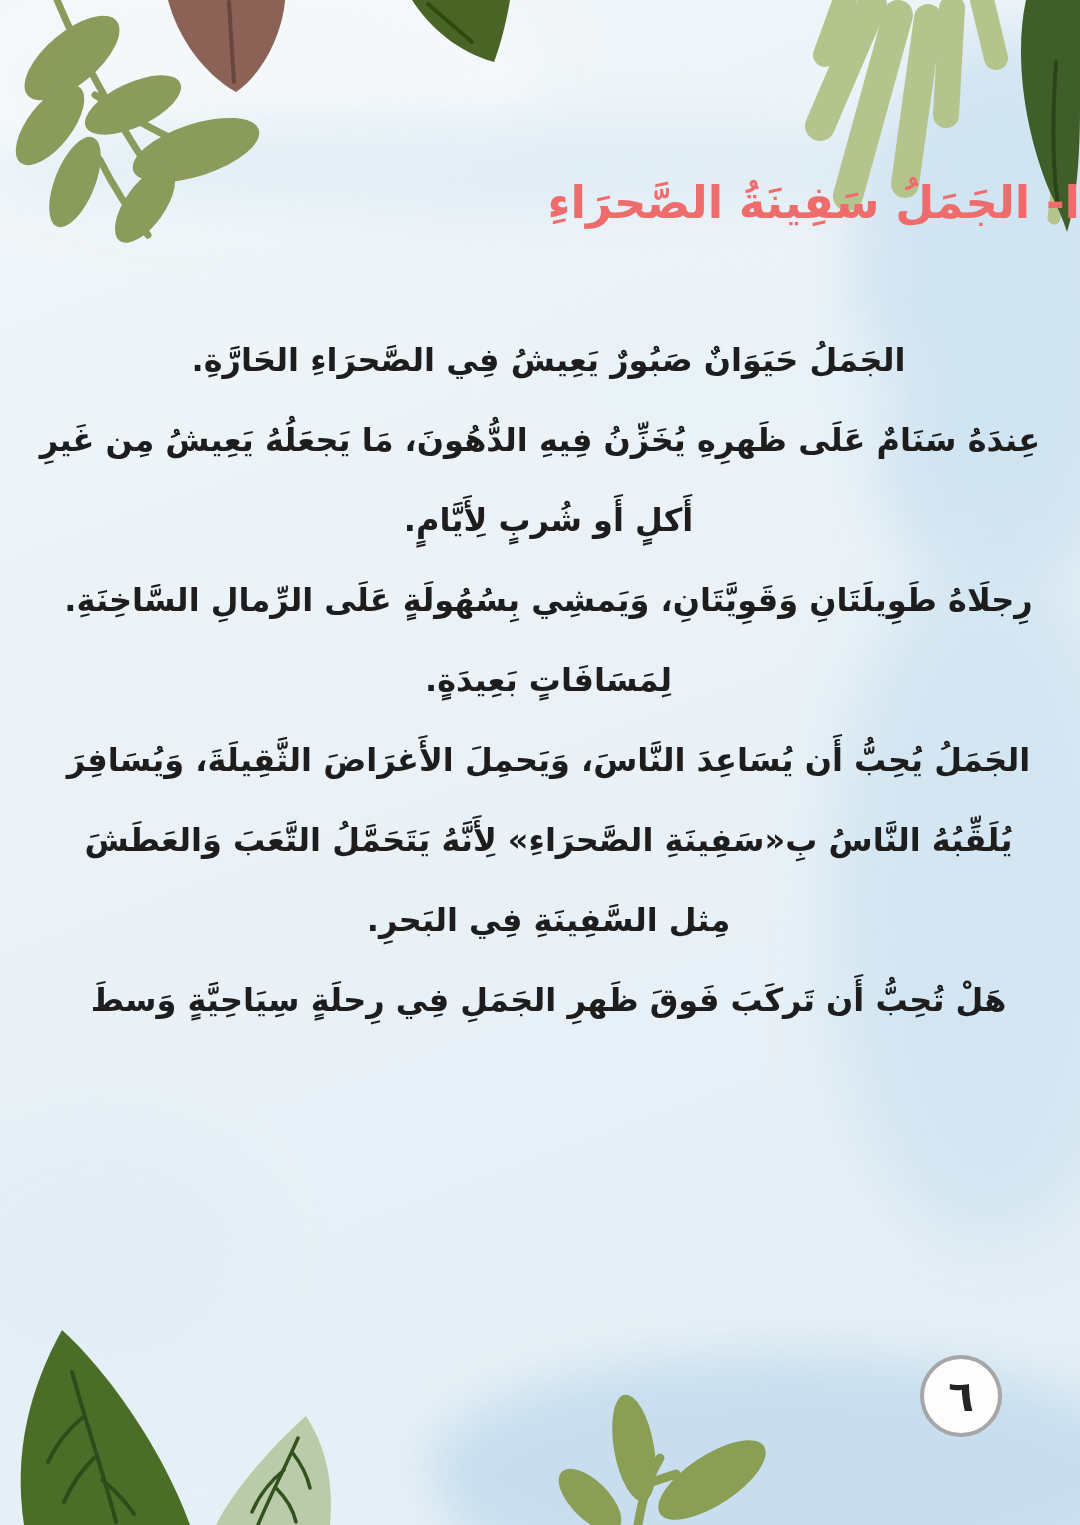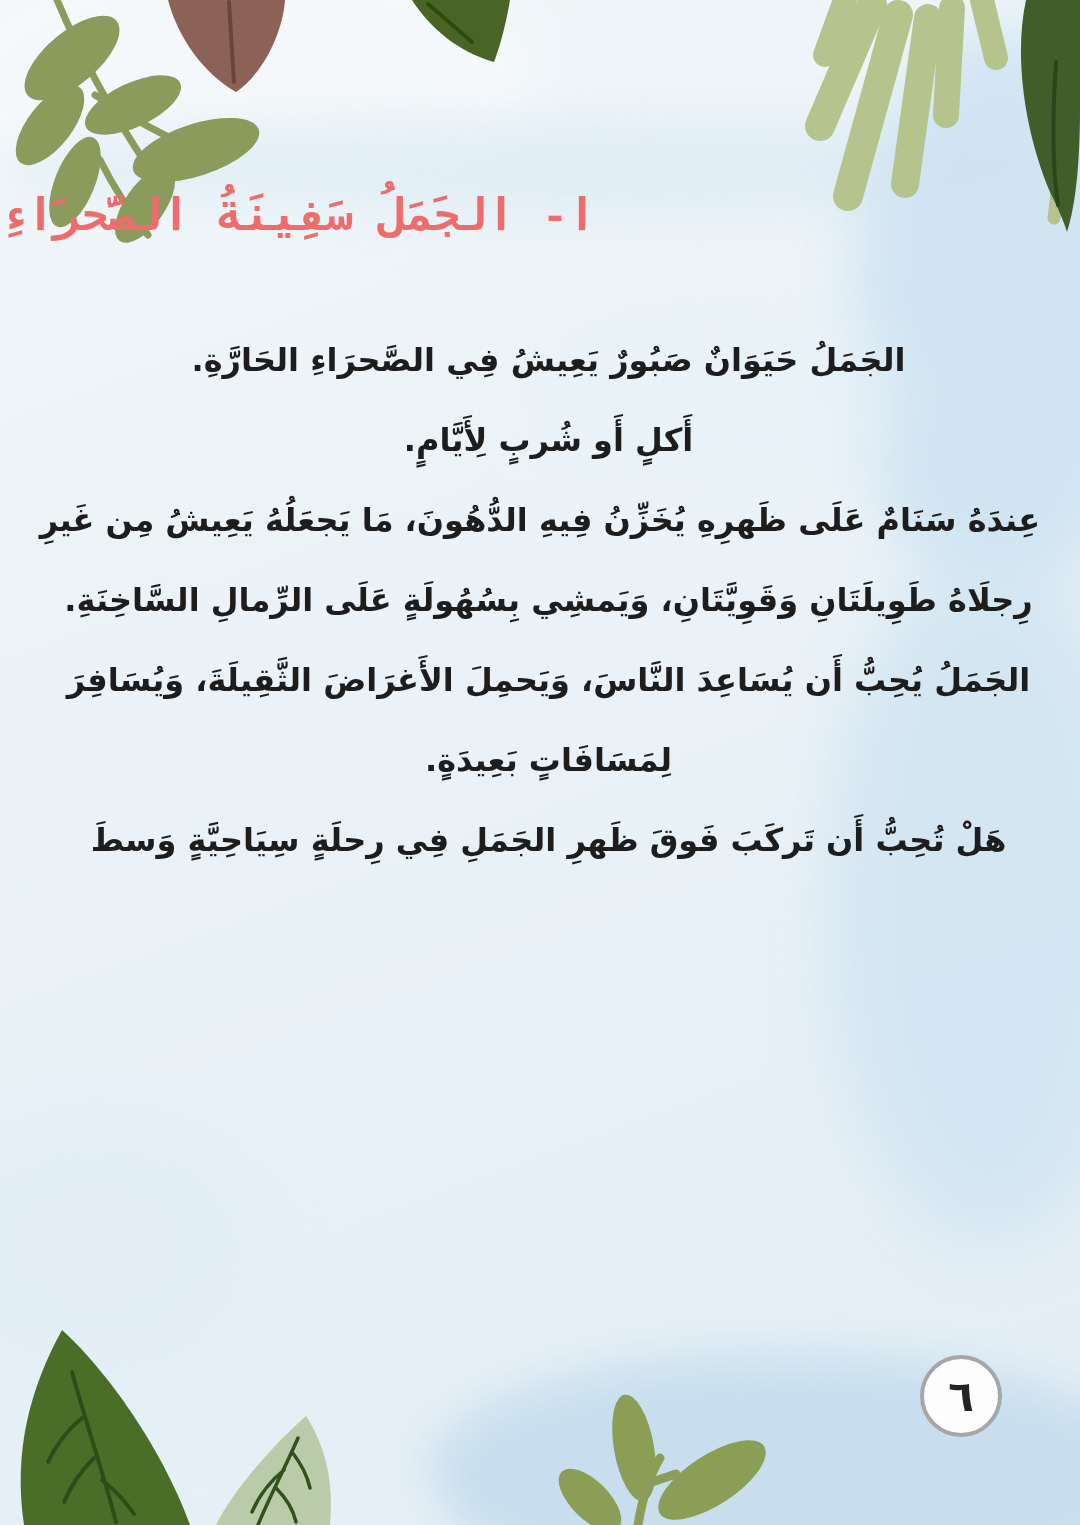--- a/index.html
+++ b/index.html
@@ -16,26 +16,25 @@
   .wash-right-upper{left:850px;top:30px;width:300px;height:570px;background:#cde2f1;filter:blur(30px);opacity:.85;}
   .wash-right-lower{left:828px;top:560px;width:320px;height:680px;background:#d2e5f2;filter:blur(32px);opacity:.9;}
   .wash-center{left:520px;top:290px;width:380px;height:210px;background:#e8f2f8;filter:blur(28px);opacity:.6;}
   .wash-mid-left{left:-70px;top:1110px;width:330px;height:270px;background:#dfecf5;filter:blur(30px);opacity:.55;}
   .wash-bottom-right{left:430px;top:1355px;width:720px;height:240px;background:#c7deee;filter:blur(22px);opacity:.95;}
   .wash-bottom-left{left:-40px;top:1445px;width:480px;height:150px;background:#e6f0f7;filter:blur(26px);opacity:.6;}
 
   .decor-layer{position:absolute;left:0;top:0;pointer-events:none;}
 
   .lesson-title{
-    position:absolute;top:188px;left:0;right:0;
-    direction:rtl;text-align:left;
+    position:absolute;top:176px;left:0;right:0;
+    direction:rtl;text-align:right;
     font-size:45px;font-weight:bold;
     color:var(--title-color,#ee6c6c);
     letter-spacing:0;
-    font-family:Liberation Mono, monospace;
   }
   .body-text{
     position:absolute;top:320px;left:40px;right:40px;
     direction:rtl;text-align:center;
     color:var(--body-text-color,#1d1d1d);
     font-weight:bold;font-size:32px;
   }
   .text-line{height:80px;line-height:80px;white-space:nowrap;margin-left:17px;}
 
   .page-num{
@@ -123,23 +122,25 @@
       <ellipse cx="634" cy="1448" rx="54" ry="20" fill="#8a9e55" transform="rotate(80 634 1448)"></ellipse>
       <ellipse cx="712" cy="1480" rx="62" ry="25" fill="#8a9e55" transform="rotate(-33 712 1480)"></ellipse>
       <ellipse cx="590" cy="1500" rx="40" ry="19" fill="#8a9e55" transform="rotate(45 590 1500)"></ellipse>
     </g>
   </svg>
 
   <div class="lesson-title">ا- الجَمَلُ سَفِينَةُ الصَّحرَاءِ</div>
 
   <div class="body-text">
     <div class="text-line">الجَمَلُ حَيَوَانٌ صَبُورٌ يَعِيشُ فِي الصَّحرَاءِ الحَارَّةِ.</div>
+    <div class="text-line">عِندَهُ سَنَامٌ عَلَى ظَهرِهِ يُخَزِّنُ فِيهِ الدُّهُونَ، مَا يَجعَلُهُ يَعِيشُ مِن غَيرِ</div>
     <div class="text-line">أَكلٍ أَو شُربٍ لِأَيَّامٍ.</div>
-    <div class="text-line">عِندَهُ سَنَامٌ عَلَى ظَهرِهِ يُخَزِّنُ فِيهِ الدُّهُونَ، مَا يَجعَلُهُ يَعِيشُ مِن غَيرِ</div>
     <div class="text-line">رِجلَاهُ طَوِيلَتَانِ وَقَوِيَّتَانِ، وَيَمشِي بِسُهُولَةٍ عَلَى الرِّمالِ السَّاخِنَةِ.</div>
+    <div class="text-line">لِمَسَافَاتٍ بَعِيدَةٍ.</div>
     <div class="text-line">الجَمَلُ يُحِبُّ أَن يُسَاعِدَ النَّاسَ، وَيَحمِلَ الأَغرَاضَ الثَّقِيلَةَ، وَيُسَافِرَ</div>
-    <div class="text-line">لِمَسَافَاتٍ بَعِيدَةٍ.</div>
+    <div class="text-line">يُلَقِّبُهُ النَّاسُ بِ«سَفِينَةِ الصَّحرَاءِ» لِأَنَّهُ يَتَحَمَّلُ التَّعَبَ وَالعَطَشَ</div>
+    <div class="text-line">مِثل السَّفِينَةِ فِي البَحرِ.</div>
     <div class="text-line">هَلْ تُحِبُّ أَن تَركَبَ فَوقَ ظَهرِ الجَمَلِ فِي رِحلَةٍ سِيَاحِيَّةٍ وَسطَ</div>
   </div>
 
   <div class="page-num">٦</div>
 
 </div>
 
 </body></html>

